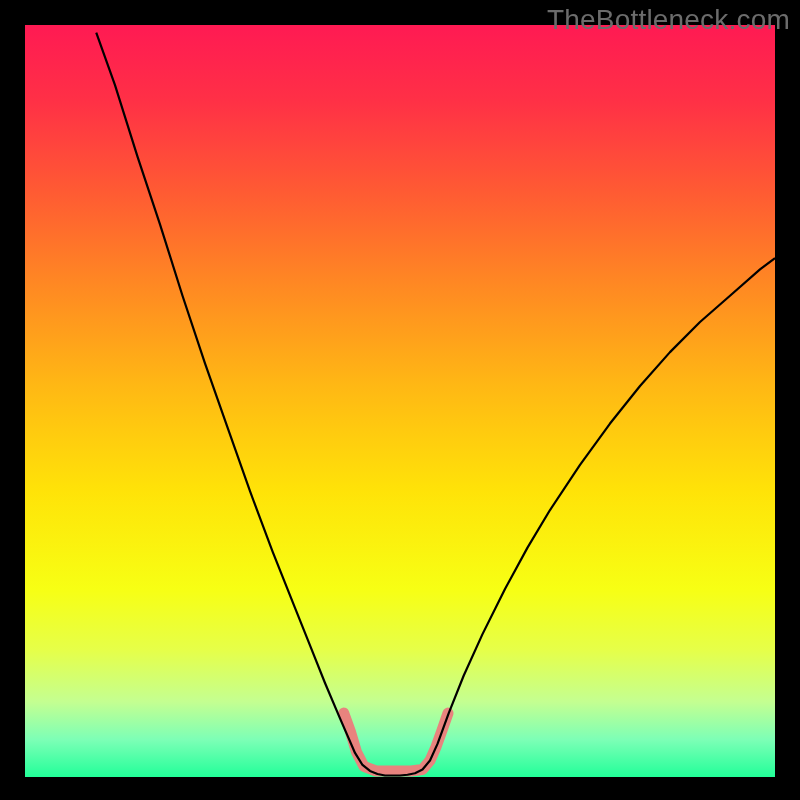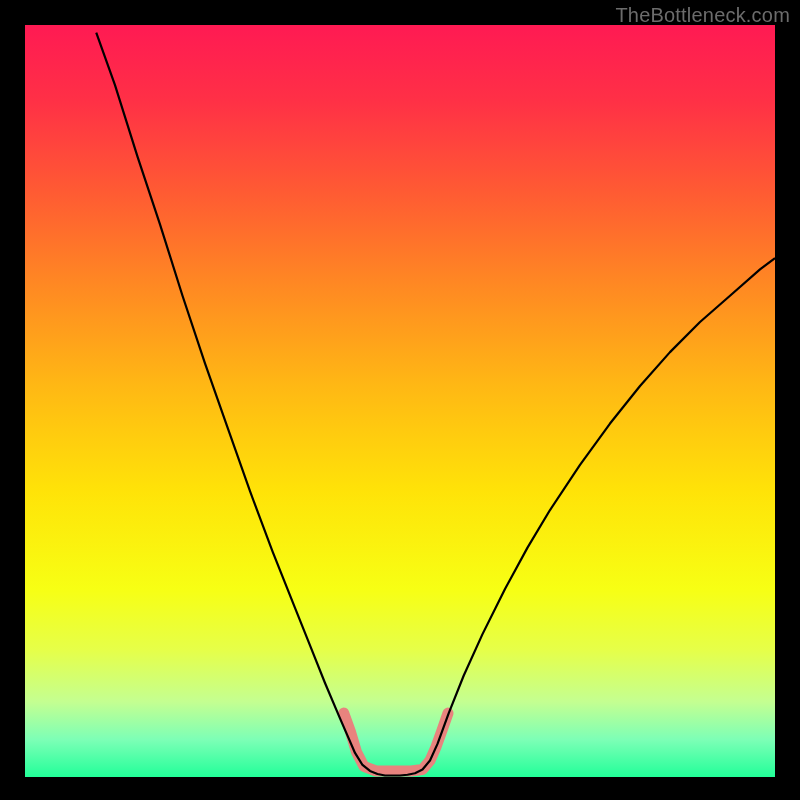--- a/index.html
+++ b/index.html
@@ -15,21 +15,21 @@
     position: relative;
     width: 800px;
     height: 800px;
     background: #000;
   }
   .watermark {
     position: absolute;
     top: 4px;
     right: 10px;
     color: #6c6c6c;
-    font-size: 20px;
+    font-size: 28px;
     font-weight: 500;
     letter-spacing: 0.2px;
     z-index: 10;
   }
   svg.plot {
     position: absolute;
     left: 0;
     top: 0;
   }
 </style>

